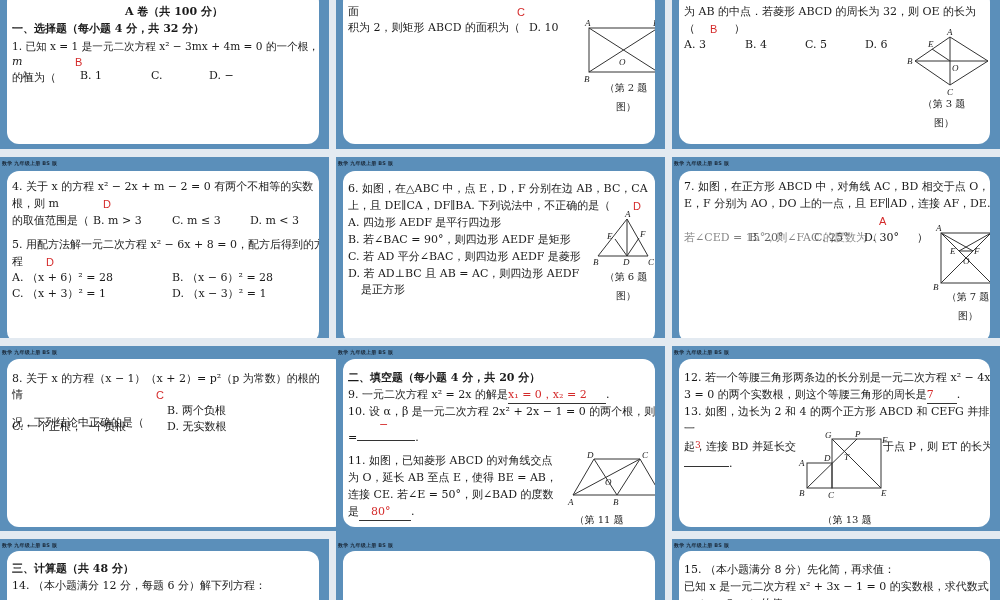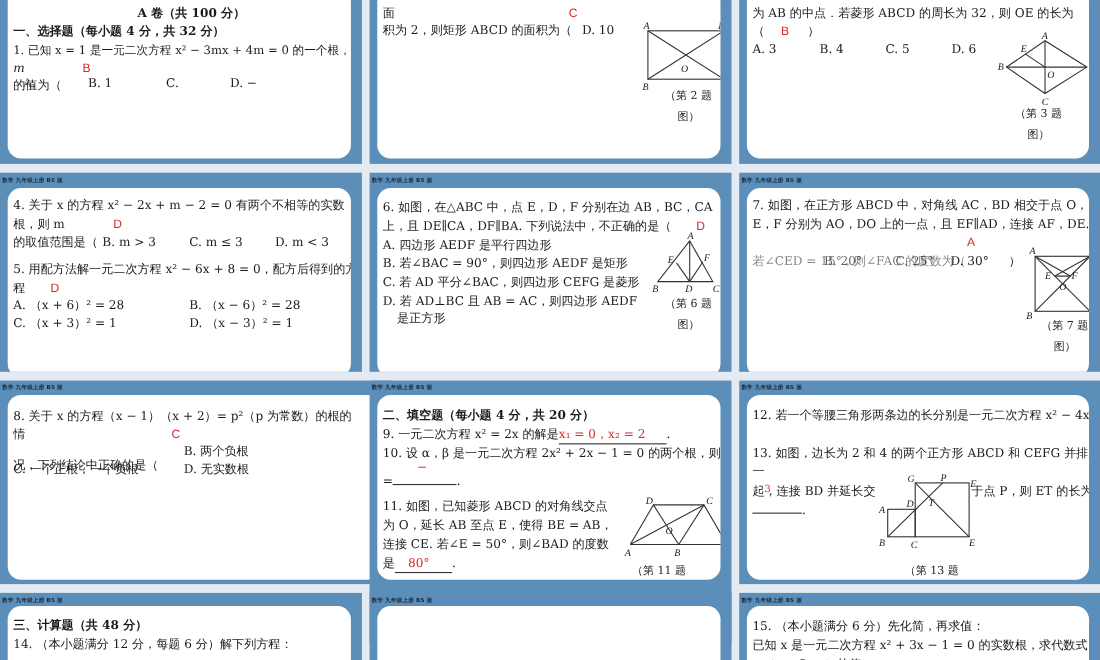--- a/index.html
+++ b/index.html
@@ -110,21 +110,21 @@
 </div>
 
 <div class="tile" style="left:336px;top:157px;width:329px;height:181px;">
   <div class="tile-label">数学 九年级上册 BS 版</div>
   <div class="card" style="top:14px;height:172px;">
     <div class="txt" style="left:5px;top:10px;">6. 如图，在△ABC 中，点 E，D，F 分别在边 AB，BC，CA</div>
     <div class="txt" style="left:5px;top:27px;">上，且 DE∥CA，DF∥BA. 下列说法中，不正确的是（</div>
     <div class="txt red" style="left:290px;top:27px;">D</div>
     <div class="txt" style="left:5px;top:44px;">A. 四边形 AEDF 是平行四边形</div>
     <div class="txt" style="left:5px;top:61px;">B. 若∠BAC = 90°，则四边形 AEDF 是矩形</div>
-    <div class="txt" style="left:5px;top:78px;">C. 若 AD 平分∠BAC，则四边形 CEFG 是菱形</div>
+    <div class="txt" style="left:5px;top:78px;">C. 若 AD 平分∠BAC，则四边形 AEDF 是菱形</div>
     <div class="txt" style="left:5px;top:95px;">D. 若 AD⊥BC 且 AB = AC，则四边形 AEDF</div>
     <div class="txt" style="left:18px;top:111px;">是正方形</div>
     <svg style="left:250px;top:44px;" width="60" height="50">
       <polygon points="34,4 5,41 55,41"></polygon>
       <line x1="22" y1="24" x2="34" y2="41"></line>
       <line x1="34" y1="41" x2="46" y2="23"></line>
       <line x1="34" y1="4" x2="34" y2="41"></line>
       <text x="32" y="2">A</text>
         <text x="14" y="24">E</text>
         <text x="47" y="22">F</text>
@@ -218,20 +218,23 @@
   </div>
   <div class="cap" style="left:218px;top:164px;width:90px;">
     <div>（第 11 题</div>
   </div>
 </div>
 
 <div class="tile" style="left:672px;top:346px;width:328px;height:185px;">
   <div class="tile-label">数学 九年级上册 BS 版</div>
   <div class="card" style="top:13px;height:168px;">
     <div class="txt" style="left:5px;top:11px;">12. 若一个等腰三角形两条边的长分别是一元二次方程 x² − 4x +</div>
+    <div class="txt" style="left:5px;top:28px;">
+      <span>3 = 0 的两个实数根，则这个等腰三角形的周长是</span><span class="ul" style="min-width:30px;">7</span>.
+    </div>
     <div class="txt" style="left:5px;top:45px;">13. 如图，边长为 2 和 4 的两个正方形 ABCD 和 CEFG 并排放在</div>
     <div class="txt" style="left:5px;top:62px;">一</div>
     <div class="txt" style="left:5px;top:80px;">起，连接 BD 并延长交</div>
     <div class="txt ans" style="left:16px;top:78px;font-size:9px;">3</div>
     <div class="txt" style="left:204px;top:80px;">于点 P，则 ET 的长为</div>
     <div class="txt" style="left:5px;top:97px;">
       <span class="ul" style="min-width:45px;"></span>.
     </div>
     <svg style="left:120px;top:80px;" width="90" height="70">
       <rect x="8" y="24" width="25" height="25"></rect>
@@ -264,17 +267,17 @@
 
 <div class="tile" style="left:336px;top:539px;width:329px;height:80px;">
   <div class="tile-label">数学 九年级上册 BS 版</div>
   <div class="card" style="top:12px;height:80px;">
   </div>
 </div>
 
 <div class="tile" style="left:672px;top:539px;width:328px;height:80px;">
   <div class="tile-label">数学 九年级上册 BS 版</div>
   <div class="card" style="top:12px;height:80px;">
-    <div class="txt" style="left:5px;top:11px;">15. （本小题满分 6 分）先化简，再求值：</div>
+    <div class="txt" style="left:5px;top:11px;">15. （本小题满分 8 分）先化简，再求值：</div>
     <div class="txt" style="left:5px;top:28px;">已知 x 是一元二次方程 x² + 3x − 1 = 0 的实数根，求代数式</div>
     <div class="txt" style="left:5px;top:45px;">÷（x + 2 − ）的值.</div>
   </div>
 </div>
 
 </body></html>

